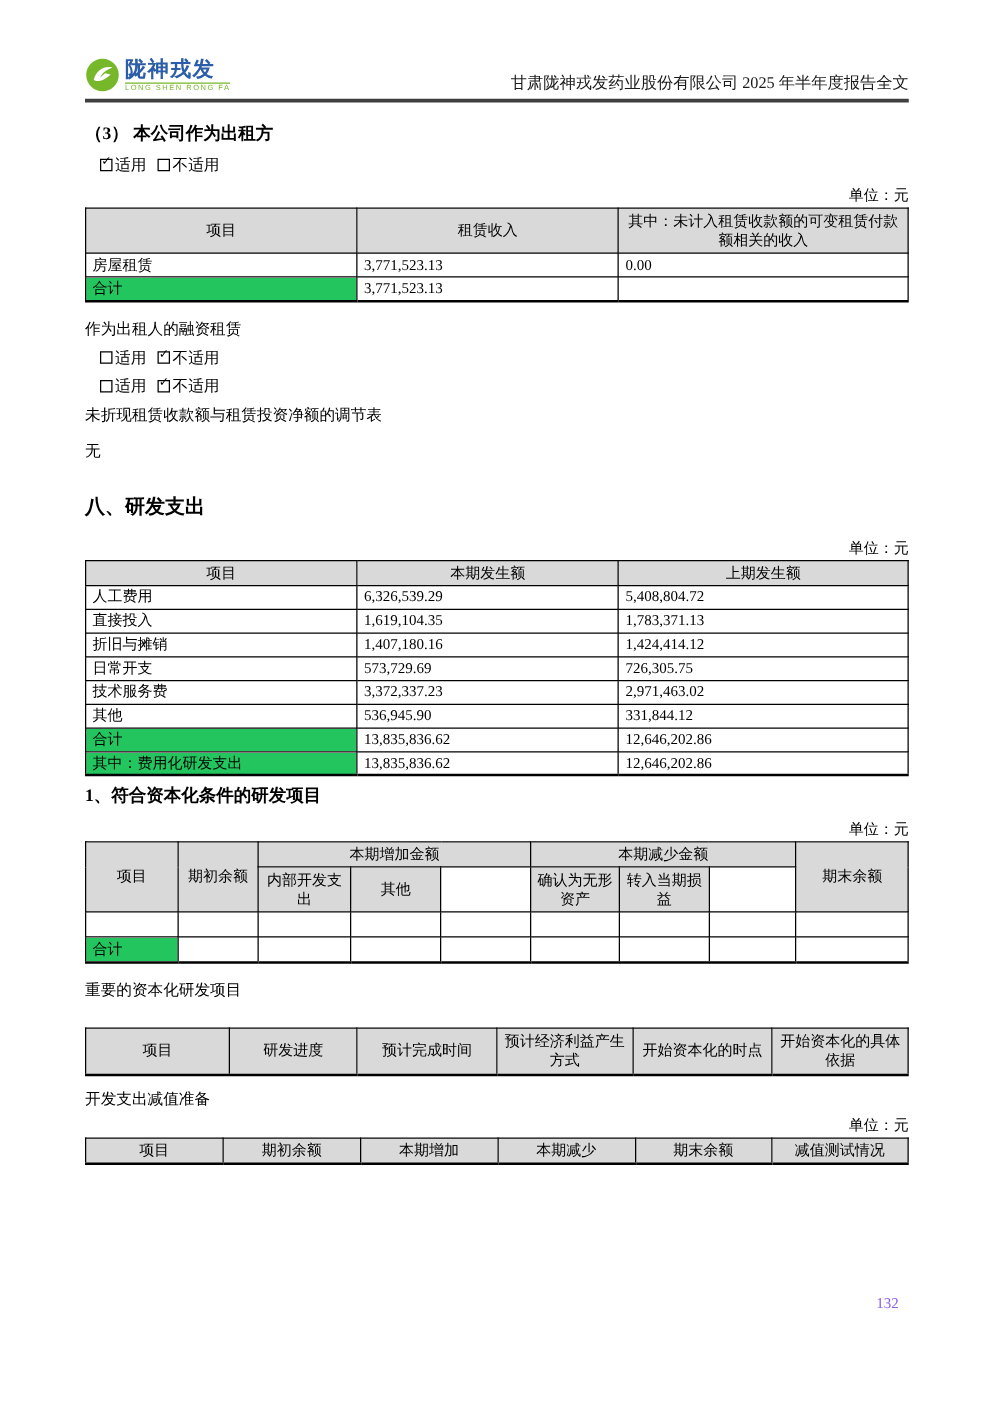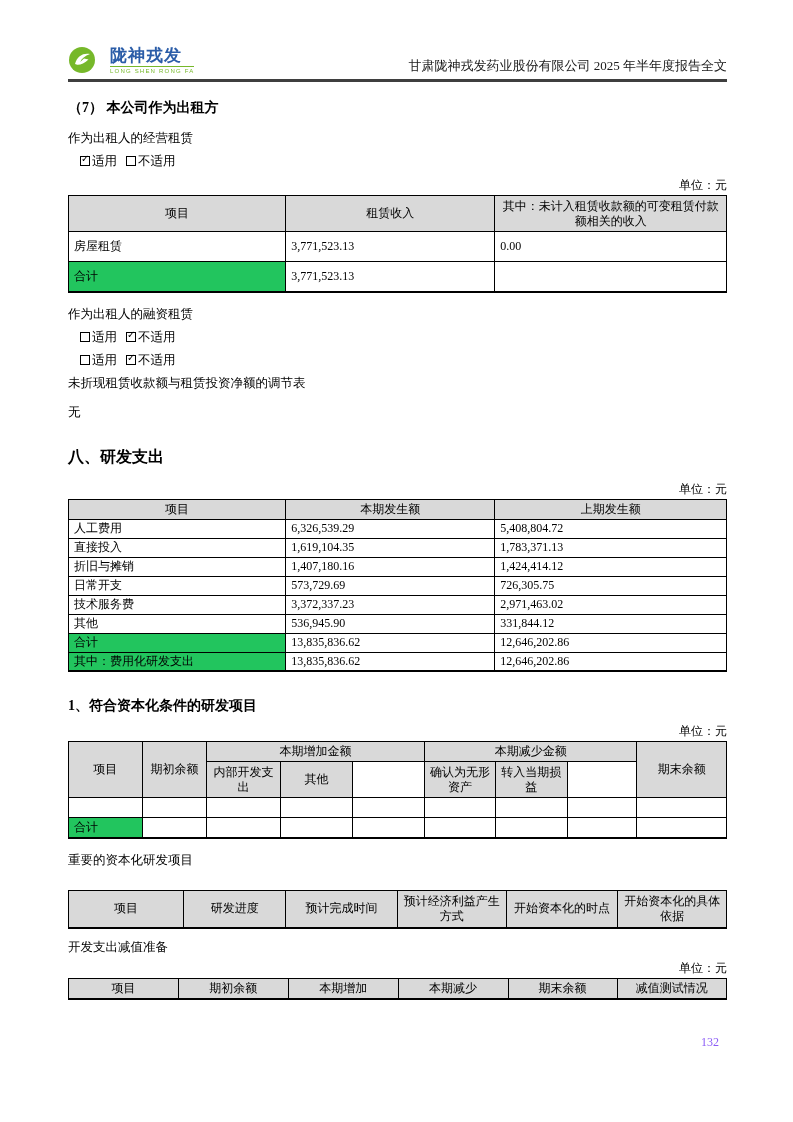--- a/index.html
+++ b/index.html
@@ -7,21 +7,21 @@
   .page {
     position:relative; width:793px; height:1122px; background:#fff;
     font-family:"Liberation Serif","DejaVu Serif",serif; color:#000;
     overflow:hidden;
   }
   .content { padding:46px 66px 0 68px; }
 
   
   .header { display:flex; justify-content:space-between; align-items:flex-end;
             border-bottom:3px solid #3f3f3f; padding-bottom:5px; }
-  .logo { display:flex; align-items:center; gap:14px; }
+  .logo { display:flex; align-items:center; gap:4px; }
   .logo-text { display:flex; flex-direction:column; }
   .logo-cn { font-size:17px; font-weight:bold; color:#2b5da8; letter-spacing:1px;
              font-family:"Liberation Sans",sans-serif; line-height:18px; }
   .logo-en { font-size:6px; color:#76b82a; letter-spacing:1.2px; border-top:1.5px solid #76b82a;
              padding-top:1px; margin-top:1px; font-family:"Liberation Sans",sans-serif; }
   .doc-title { font-size:13px; line-height:16px; color:#1a1a1a; }
 
   
   .h-sub   { font-size:14px; font-weight:bold; line-height:18px; margin:17px 0 0; }
   .h-main  { font-size:16px; font-weight:bold; line-height:20px; margin:27px 0 0; }
@@ -37,21 +37,21 @@
   
   table.tbl { width:100%; border-collapse:collapse; table-layout:fixed; font-size:12px; }
   table.tbl td { border:1px solid #000; padding:1px 5px; line-height:15px;
                  vertical-align:middle; overflow:hidden; }
   table.tbl tr:last-child td { border-bottom-width:2px; }
   table.tbl td.hd { background:#d9d9d9; text-align:center; }
   table.tbl td.lbl { text-align:left; }
   table.tbl td.num { text-align:left; }
   table.tbl td.total { background:#22c55e; }
   .t-rent td.hd { height:36px; }
-  .t-rent td { height:30px; }
+  .t-rent td { height:19px; }
   .t-rnd td.hd { height:20px; }
   .t-rnd td { height:19px; }
   .t-cap td { height:20px; }
   .t-cap tr.subhd td { height:36px; }
   .t-important td.hd { height:38px; }
   .t-impair td.hd { height:20px; }
   .mt13 { margin-top:13px; }
   .mt20 { margin-top:20px; }
 
   .page-num { position:absolute; right:74px; top:1035px; font-size:12px; color:#8b5cf6; }
@@ -69,23 +69,22 @@
           <path d="M7 18 C9 9.5, 16 6.5, 22 8 C17 10, 13.5 12.5, 12.2 16 L16 12.5 L20.5 13.5 C16.5 17.5, 11 19.5, 8.5 18.6 Z" fill="#ffffff"></path>
         </svg>
         <div class="logo-text">
           <div class="logo-cn">陇神戎发</div>
           <div class="logo-en">LONG SHEN RONG FA</div>
         </div>
       </div>
       <div class="doc-title">甘肃陇神戎发药业股份有限公司 2025 年半年度报告全文</div>
     </div>
 
-    <div class="h-sub">（7）  本公司作为出租方</div>
-
-    <p class="line">作为出租人的经营租赁</p>
+    <div class="h-sub">（3）  本公司作为出租方</div>
+
     <p class="checkline">
       <span class="opt"><span class="cb checked"></span><span>适用</span></span><span class="opt"><span class="cb"></span><span>不适用</span></span>
     </p>
 
     <div class="unit-line">单位：元</div>
 
     <table class="tbl t-rent">
       <colgroup>
           <col style="width:33%">
           <col style="width:31.8%">
@@ -173,21 +172,21 @@
         <td class="num">12,646,202.86</td>
       </tr>
       <tr>
         <td class="lbl total">其中：费用化研发支出</td>
         <td class="num">13,835,836.62</td>
         <td class="num">12,646,202.86</td>
       </tr>
     </tbody>
       </table>
 
-    <div class="h-sub" style="margin-top:25px">1、符合资本化条件的研发项目</div>
+    <div class="h-sub" style="margin-top:8px">1、符合资本化条件的研发项目</div>
     <div class="unit-line">单位：元</div>
 
     <table class="tbl t-cap">
       <colgroup>
         <col style="width:11.2%">
           <col style="width:9.8%">
           <col style="width:11.2%">
         <col style="width:11%">
           <col style="width:10.9%">
           <col style="width:10.8%">

